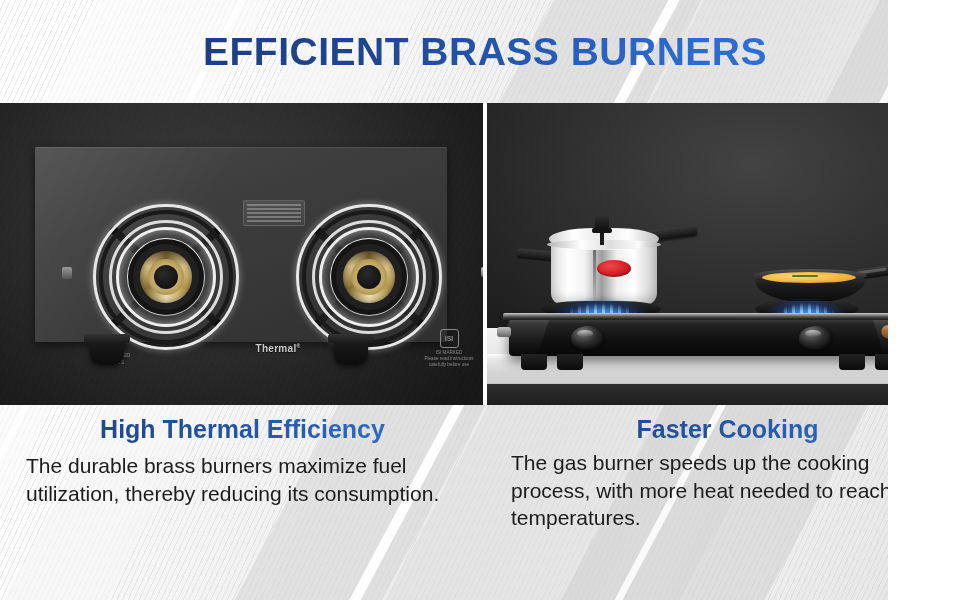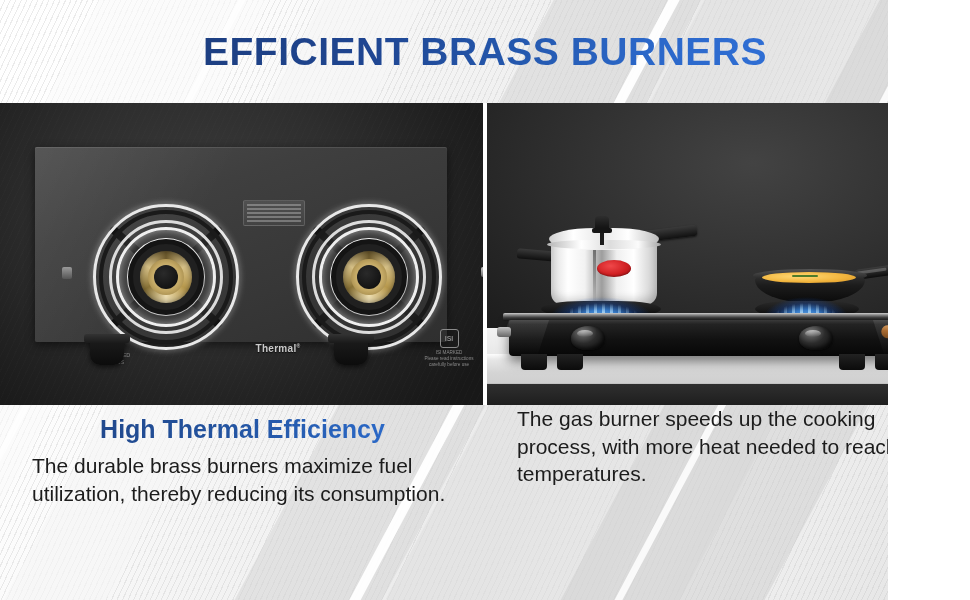--- a/index.html
+++ b/index.html
@@ -412,21 +412,21 @@
   
   .copy {
     position: absolute;
     left: 0; top: 405px;
     width: 970px; height: 195px;
     display: flex;
   }
   .col {
     width: 485px;
     box-sizing: border-box;
-    padding: 0 24px;
+    padding: 0 18px;
   }
   .col-head {
     font-size: 25px;
     font-weight: bold;
     text-align: center;
     margin: 10px 0 5px;
     background-image: linear-gradient(90deg, #1f4282 0%, #23539f 45%, #2a67c4 80%, #2f6ed4 100%);
     -webkit-background-clip: text;
     background-clip: text;
     color: transparent;
@@ -593,17 +593,18 @@
       </div>
     </div>
   </div>
 
   <div class="copy">
     <div class="col left-col">
       <div class="col-head">High Thermal Efficiency</div>
       <div class="col-body">The durable brass burners maximize fuel utilization, thereby reducing its consumption.</div>
     </div>
     <div class="col right-col">
+      <div class="col-head">Faster Cooking</div>
       <div class="col-body">The gas burner speeds up the cooking process, with more heat needed to reach high temperatures.</div>
     </div>
   </div>
 
 </div>
 
 </body></html>

